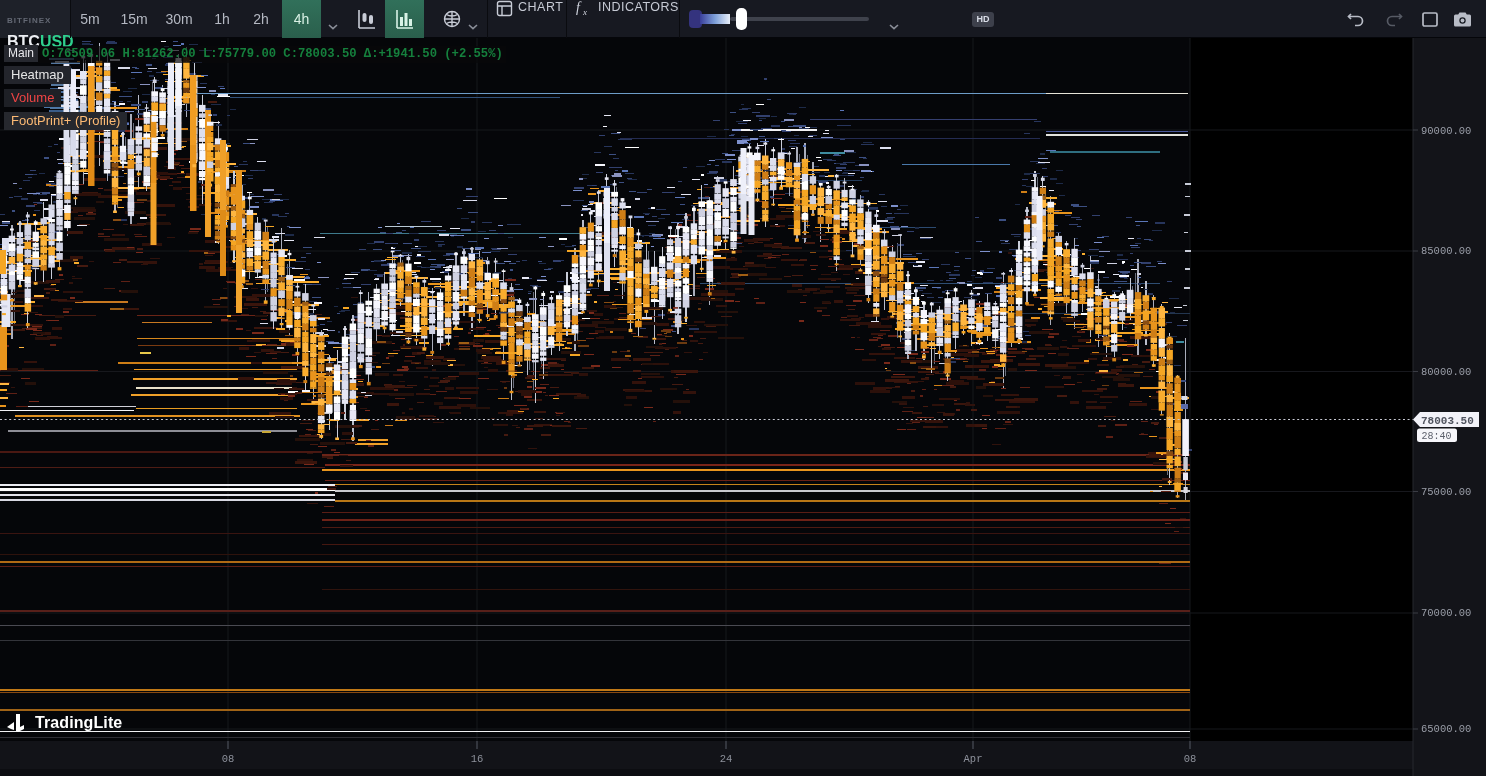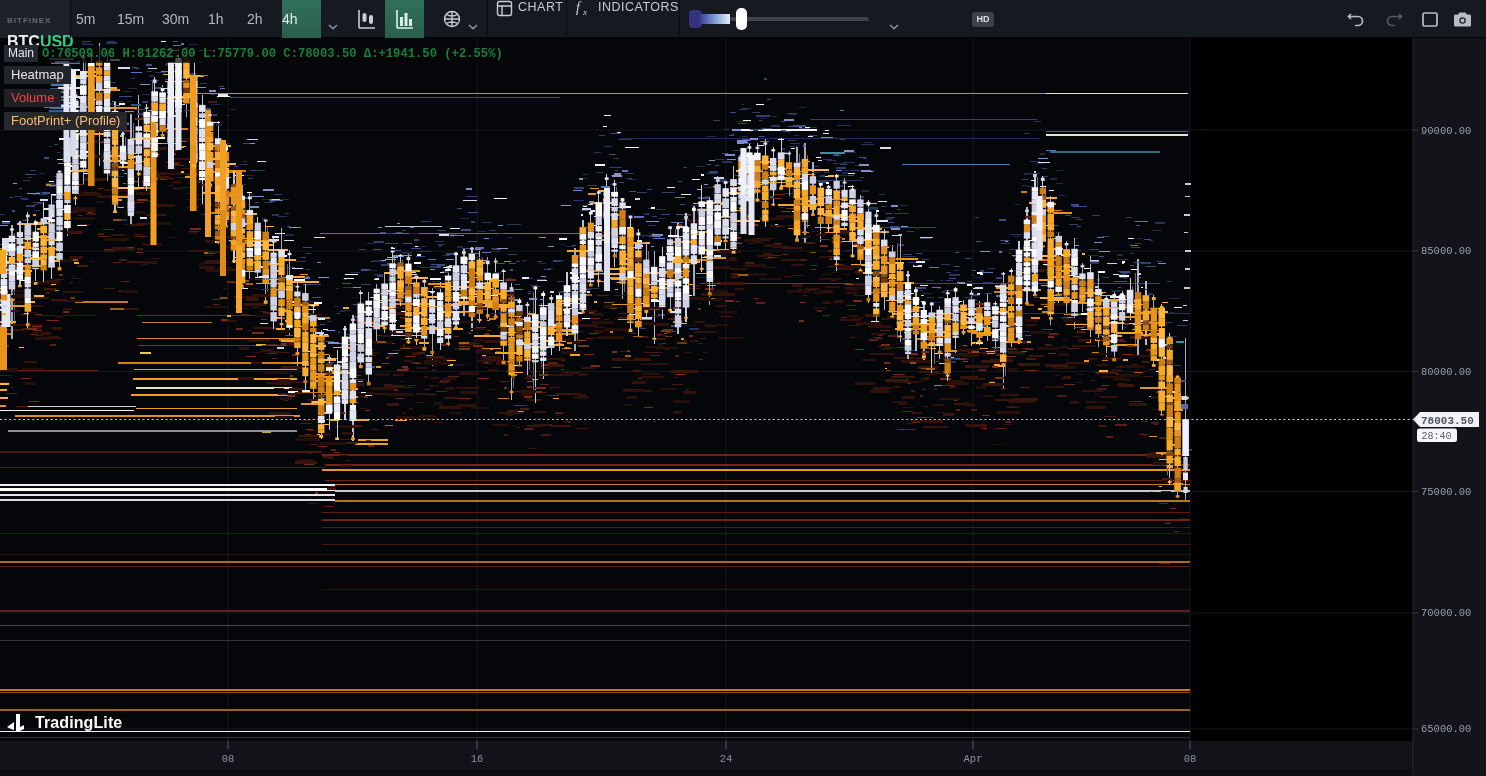--- a/index.html
+++ b/index.html
@@ -3,21 +3,21 @@
 *{margin:0;padding:0;box-sizing:border-box}
 html,body{width:1486px;height:776px;background:#000;overflow:hidden;font-family:"Liberation Sans",sans-serif}
 #wrap{position:relative;width:1486px;height:776px}
 #chart{position:absolute;left:0;top:0}
 #tb{position:absolute;left:0;top:0;width:1486px;height:38px;background:#171921;border-bottom:1px solid #05060a}
 #sym{position:absolute;left:0;top:0;width:70px;height:38px;background:#1e2129;padding-left:7px}
 #exch{font-size:8px;font-weight:bold;letter-spacing:1px;color:#646974;margin-top:16px}
 #pair{font-size:16px;font-weight:bold;margin-top:8px}
 #pair .b{color:#eceef2}#pair .g{color:#2fd08e}
 .sep{position:absolute;top:0;width:1px;height:38px;background:#0a0b0f}
-.tf{position:absolute;top:0;height:38px;line-height:38px;font-size:14px;color:#b4b8c2}
+.tf{position:absolute;top:0;height:38px;line-height:38px;text-align:center;font-size:14px;color:#b4b8c2}
 .tf.sel{background:linear-gradient(#31705a,#2a5f4c);color:#d9f1e5}
 .chv{position:absolute;top:16px}
 .icb{position:absolute;top:0;height:38px;width:32px;display:flex;align-items:center;justify-content:center}
 .icb.selg{background:linear-gradient(#31705a,#2a5f4c)}
 .btn{position:absolute;top:0;height:38px;display:flex;align-items:flex-start;gap:5px;font-size:12.5px;letter-spacing:0.5px;color:#c6cad4}
 #slider{position:absolute;left:689px;top:0;width:180px;height:38px}
 #scap{position:absolute;left:0;top:10px;width:13px;height:18px;border-radius:4px;background:#34337e}
 #sgrad{position:absolute;left:11px;top:14px;width:30px;height:10px;background:linear-gradient(90deg,#3a3f9a,#7d9fd8,#e8eef8)}
 #strack{position:absolute;left:41px;top:17px;width:139px;height:4px;border-radius:2px;background:#3f424c}
 #shandle{position:absolute;left:47px;top:8px;width:11px;height:22px;border-radius:5px;background:#fff}

